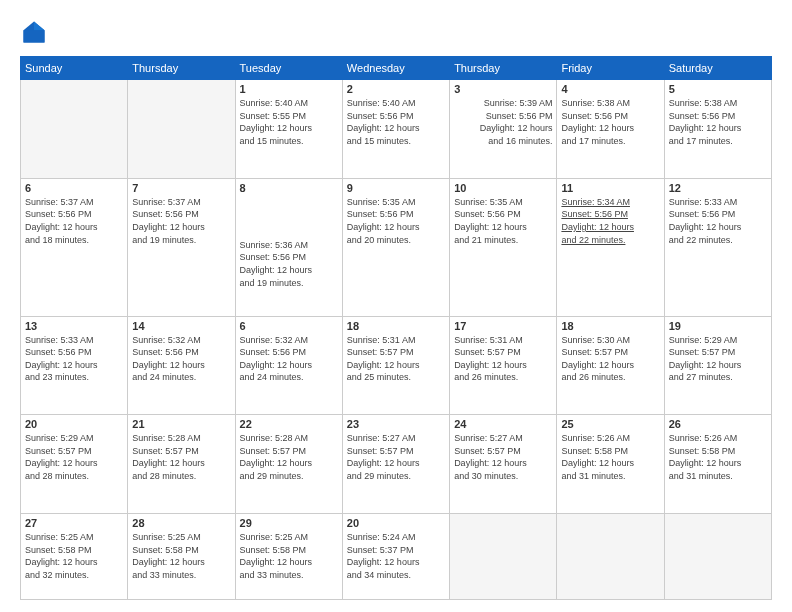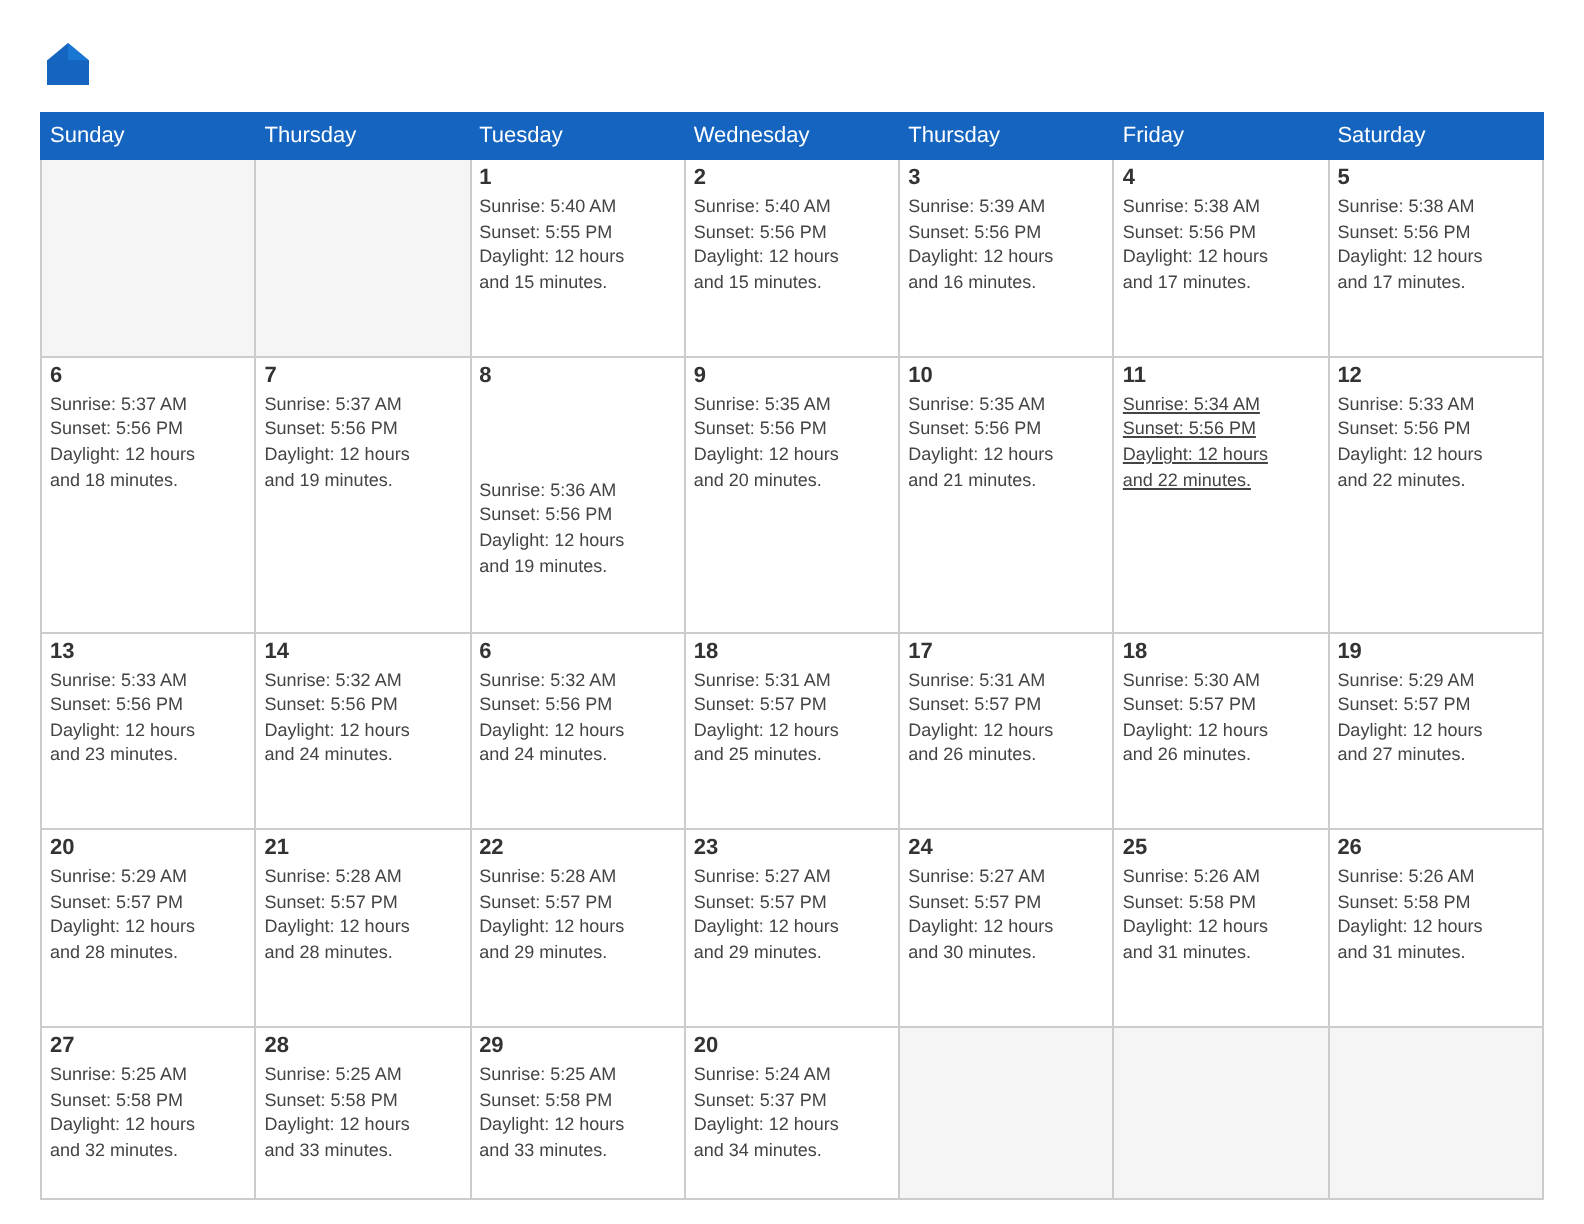--- a/index.html
+++ b/index.html
@@ -151,21 +151,21 @@
           </td>
           <td>
             <span class="day-num">2</span>
             <div class="day-info" style="white-space: pre-line;">Sunrise: 5:40 AM
 Sunset: 5:56 PM
 Daylight: 12 hours
 and 15 minutes.</div>
           </td>
           <td>
             <span class="day-num">3</span>
-            <div class="day-info" style="white-space: pre-line;">Sunrise: 5:39 AM
+            <div class="day-info" style="white-space: pre-line; text-align: right;">Sunrise: 5:39 AM
 Sunset: 5:56 PM
 Daylight: 12 hours
 and 16 minutes.</div>
           </td>
           <td>
             <span class="day-num">4</span>
             <div class="day-info" style="white-space: pre-line;">Sunrise: 5:38 AM
 Sunset: 5:56 PM
 Daylight: 12 hours
 and 17 minutes.</div>

